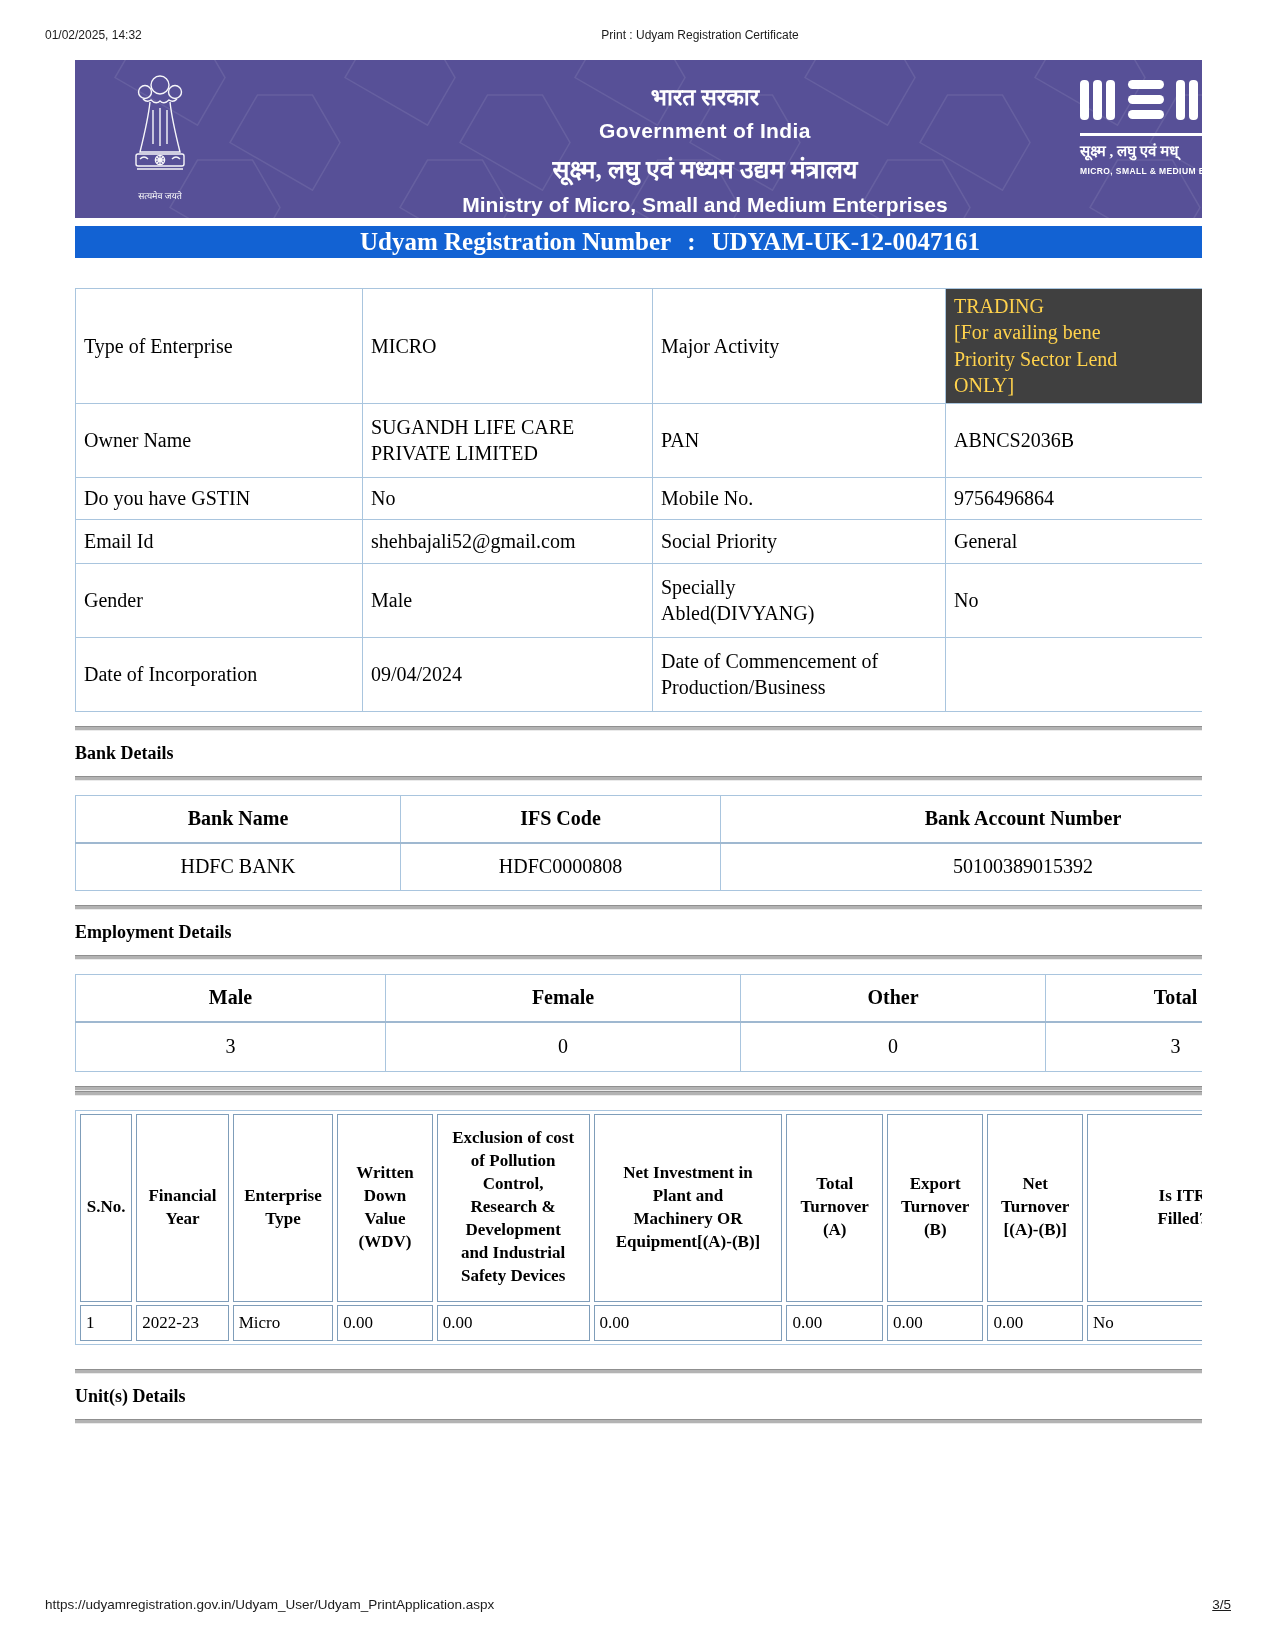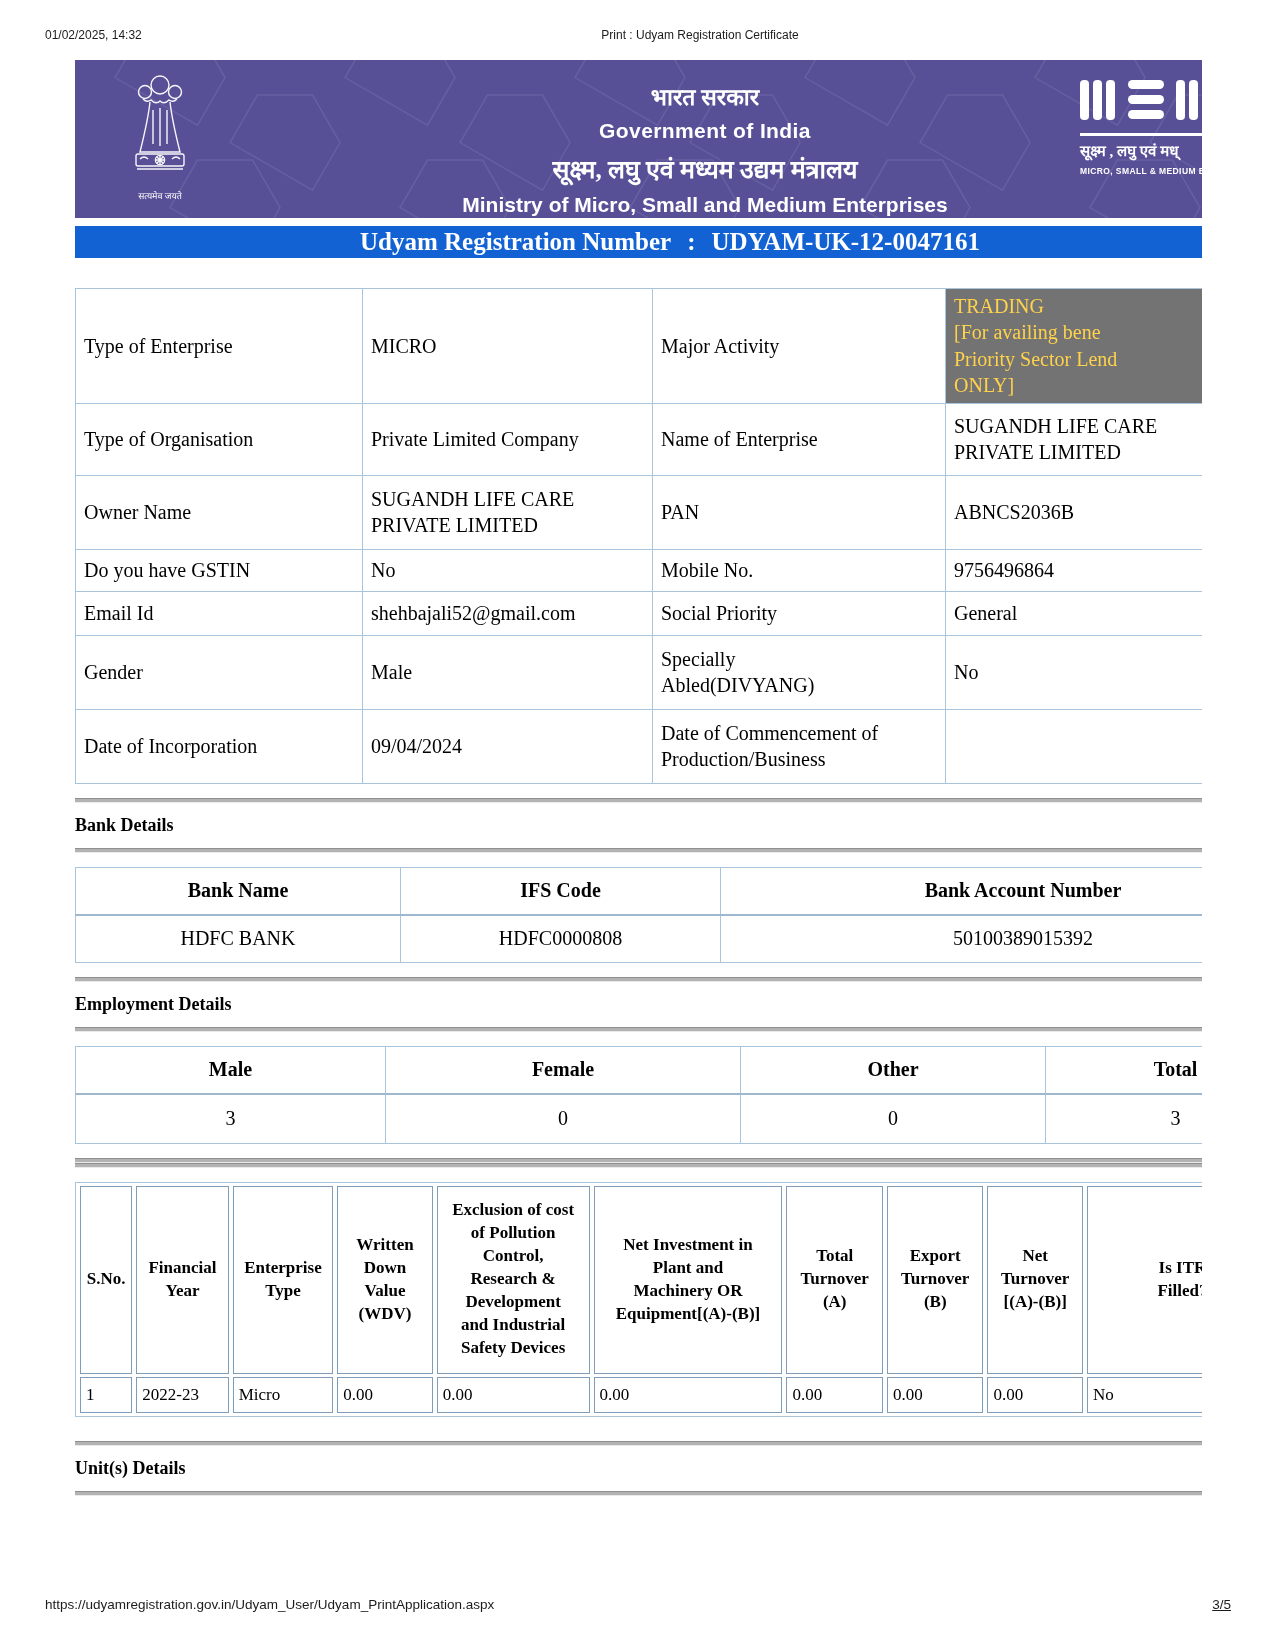--- a/index.html
+++ b/index.html
@@ -32,21 +32,21 @@
   .reg-bar{margin-top:8px;width:1190px;height:32px;background:#1262D3;color:#fff;
            display:flex;align-items:center;justify-content:center;
            font-size:25px;font-weight:bold;}
   .reg-sep{margin:0 16px;}
 
   
   table.details{margin-top:30px;border-collapse:collapse;table-layout:fixed;width:1160px;font-size:20px;}
   .details td{border:1px solid #A9C5DE;vertical-align:middle;padding:4px 8px;line-height:1.32;}
   .details td.lbl{font-weight:normal;text-align:left;white-space:pre;}
   .details td.val{text-align:left;white-space:pre;}
-  .red-cell{background:#737373;color:#FFD24C;text-align:left;}
+  .red-cell{background:#404040;color:#FFD24C;text-align:left;}
 
   
   .divider{height:3px;background:#b3b3b3;border-top:1px solid #8f8f8f;
            border-bottom:1px solid #eaeaea;margin-top:14px;}
   .divider.sp{margin-top:24px;}
   .section{font-size:18px;font-weight:bold;margin:12px 0;}
 
   
   table.bank,table.emp{border-collapse:collapse;table-layout:fixed;margin-top:14px;
                        font-size:20px;text-align:center;}
@@ -163,27 +163,20 @@
       </colgroup>
     <tbody>
         <tr style="height:108px">
       <td class="lbl">Type of Enterprise</td>
       <td class="val">MICRO</td>
       <td class="lbl">Major Activity</td>
       <td class="val red-cell">TRADING
 [For availing bene
 Priority Sector Lend
 ONLY]</td>
-    </tr>
-    <tr style="height:72px">
-      <td class="lbl">Type of Organisation</td>
-      <td class="val">Private Limited Company</td>
-      <td class="lbl">Name of Enterprise</td>
-      <td class="val">SUGANDH LIFE CARE
-PRIVATE LIMITED</td>
     </tr>
     <tr style="height:74px">
       <td class="lbl">Owner Name</td>
       <td class="val">SUGANDH LIFE CARE
 PRIVATE LIMITED</td>
       <td class="lbl">PAN</td>
       <td class="val">ABNCS2036B</td>
     </tr>
     <tr style="height:42px">
       <td class="lbl">Do you have GSTIN</td>

